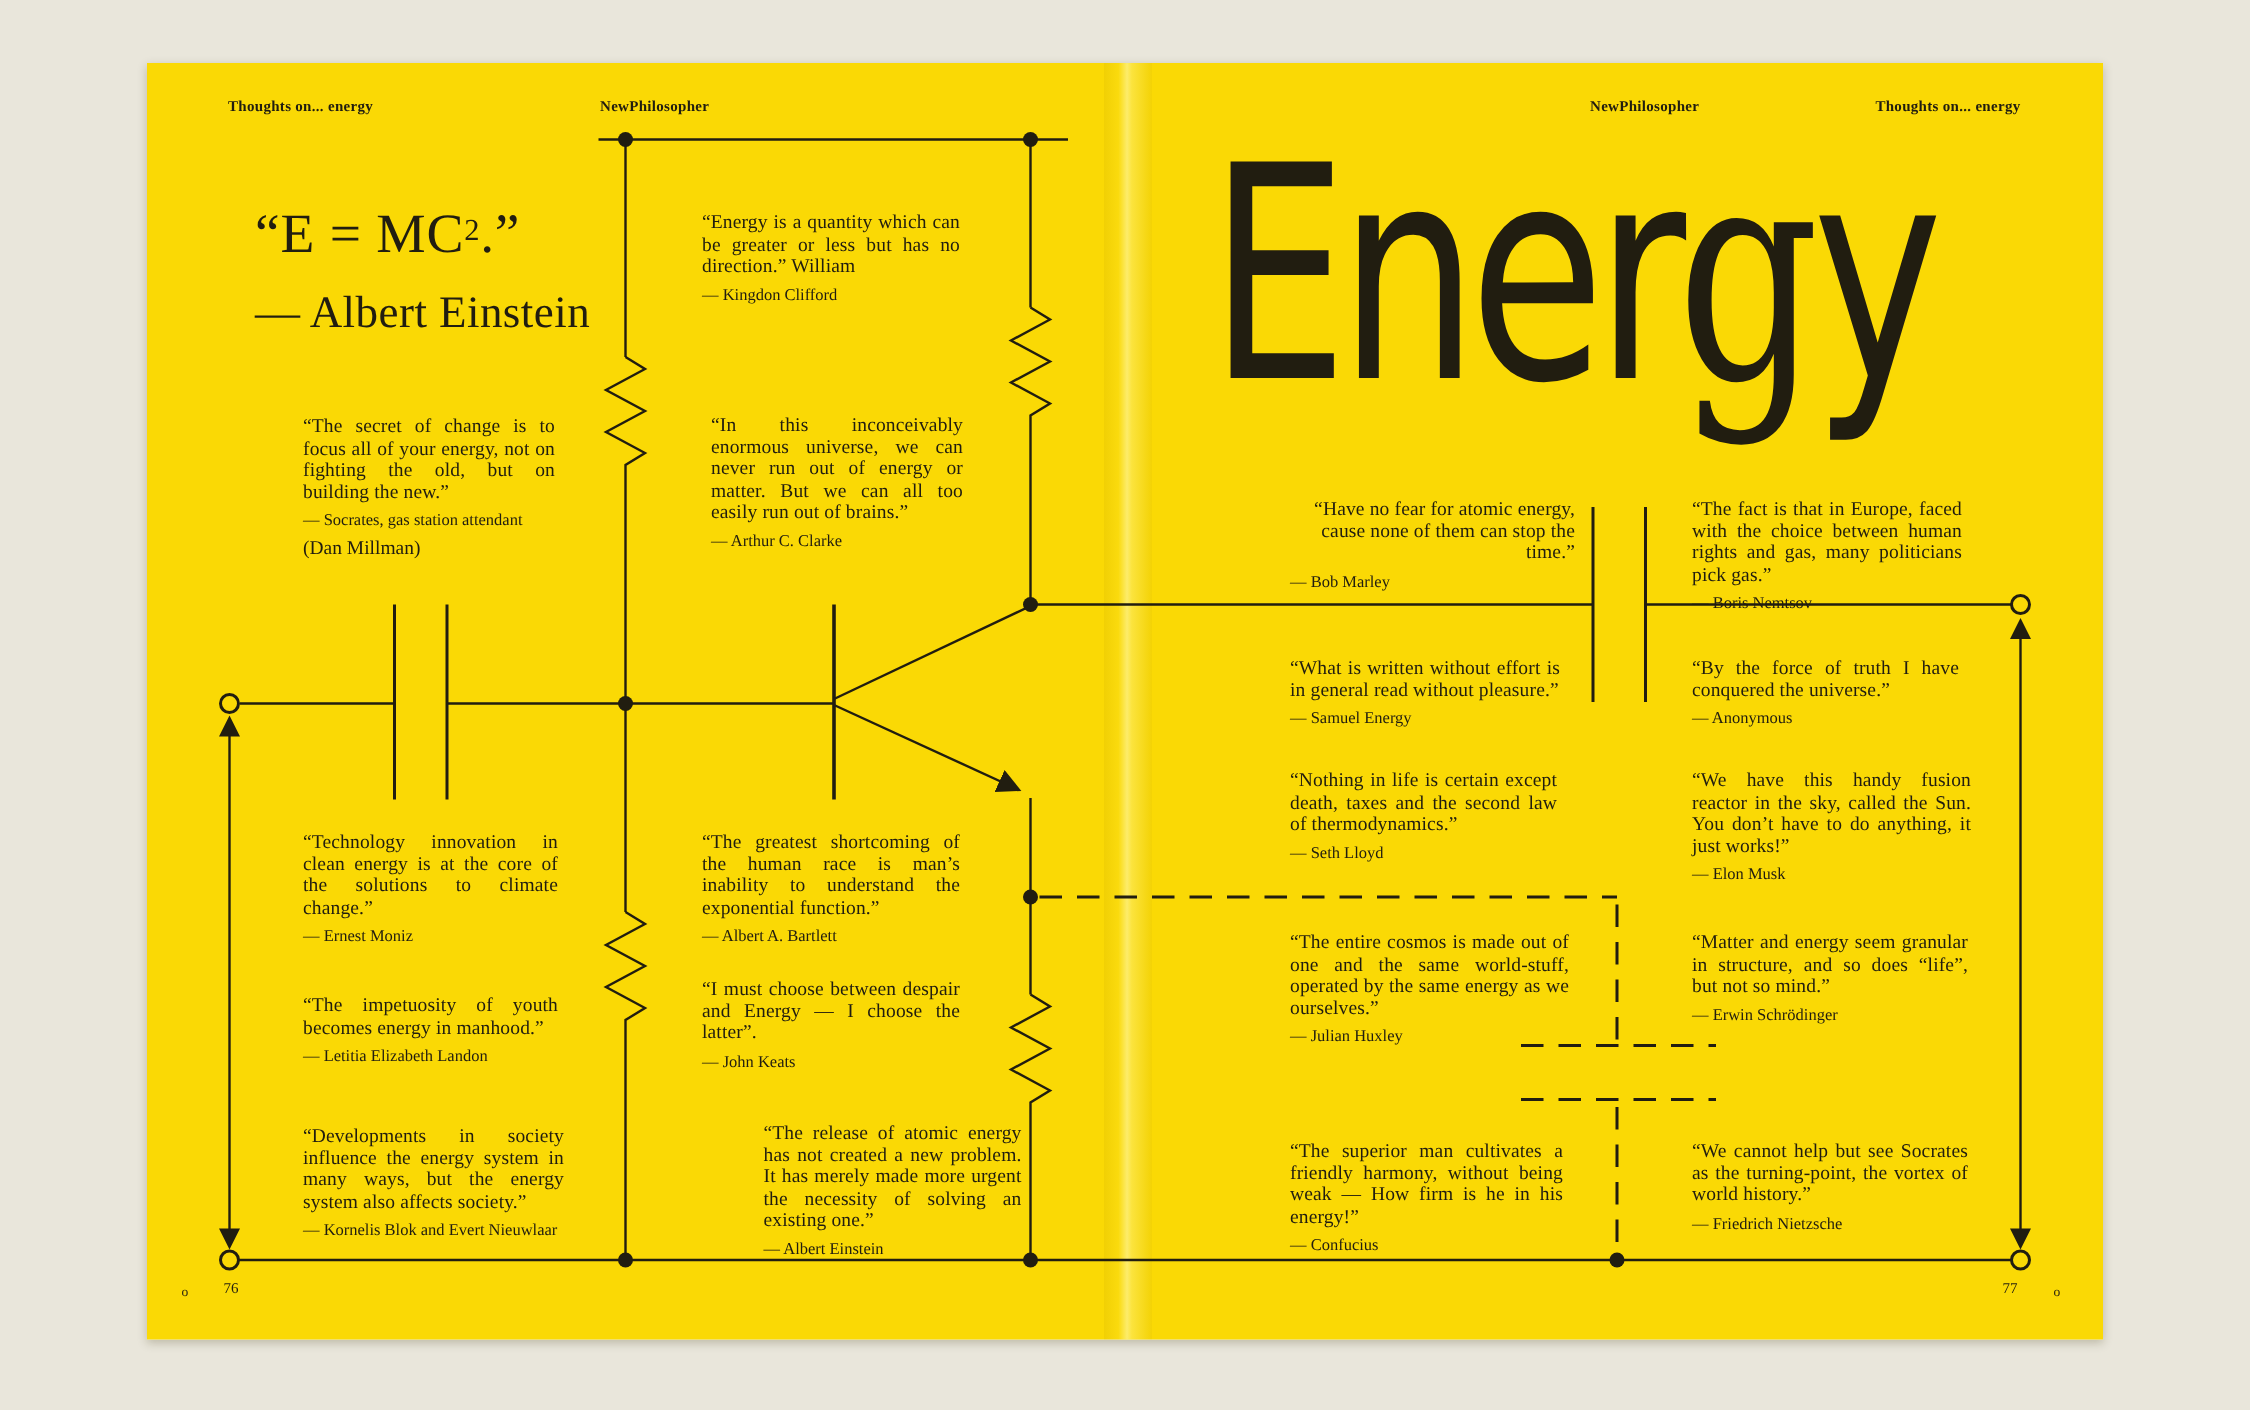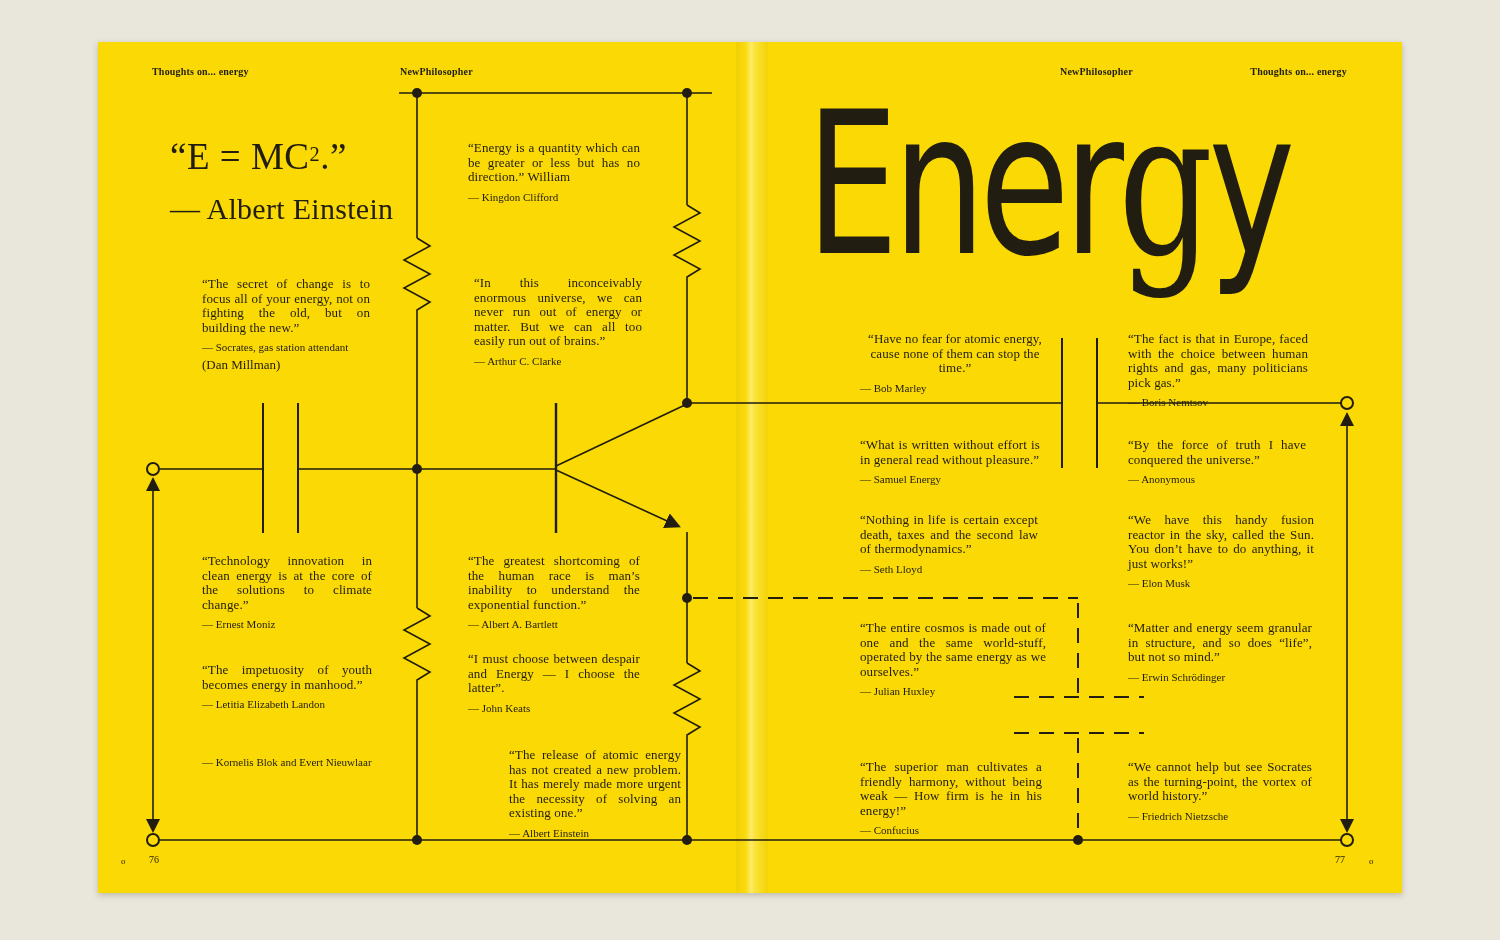--- a/index.html
+++ b/index.html
@@ -26,21 +26,21 @@
   .folio{position:absolute;font-size:9px;font-family:"Liberation Serif",serif;}
   .folio-num{position:absolute;font-size:10px;font-family:"Liberation Serif",serif;}
 
   .feature{position:absolute;left:170px;top:136px;width:260px;}
   .feature-line{font-size:37px;line-height:1.15;letter-spacing:.5px;}
   .feature-line sup{font-size:55%;vertical-align:8px;}
   .feature-attr{font-size:30px;margin-top:13px;letter-spacing:.3px;}
 
   .q{position:absolute;}
   .qt{font-size:13px;line-height:14.5px;text-align:justify;letter-spacing:.1px;}
-  .q-ragged .qt{text-align:center;}
+  .q-ragged .qt{text-align:right;}
   .qa{font-size:11px;line-height:13px;margin-top:6px;}
   .qa2{font-size:13px;line-height:13px;margin-top:4px;}
 
   .title{position:absolute;left:806px;top:84px;white-space:nowrap;font-weight:normal;
     transform:scaleX(.74);transform-origin:0 0;line-height:1;}
   .t-sans{font-family:"DejaVu Sans",sans-serif;font-size:198px;letter-spacing:-8px;}
   .t-serif{font-family:"DejaVu Serif",serif;font-size:200px;letter-spacing:-6px;}
 </style>
 </head>
 <body>
@@ -159,20 +159,21 @@
     <blockquote class="qt">“Technology innovation in clean energy is at the core of the solutions to climate change.”</blockquote>
     <figcaption class="qa">— Ernest Moniz</figcaption>
   </figure>
 
   <figure class="q" style="left:202px;top:663px;width:170px;">
     <blockquote class="qt">“The impetuosity of youth becomes energy in manhood.”</blockquote>
     <figcaption class="qa">— Letitia Elizabeth Landon</figcaption>
   </figure>
 
   <figure class="q" style="left:202px;top:750px;width:174px;">
+    <blockquote class="qt">“Developments in society influence the energy system in many ways, but the energy system also affects society.”</blockquote>
     <figcaption class="qa">— Kornelis Blok and Evert Nieuwlaar</figcaption>
   </figure>
 
   <figure class="q" style="left:468px;top:554px;width:172px;">
     <blockquote class="qt">“The greatest shortcoming of the human race is man’s inability to understand the exponential function.”</blockquote>
     <figcaption class="qa">— Albert A. Bartlett</figcaption>
   </figure>
 
   <figure class="q" style="left:468px;top:652px;width:172px;">
     <blockquote class="qt">“I must choose between despair and Energy — I choose the latter”.</blockquote>

